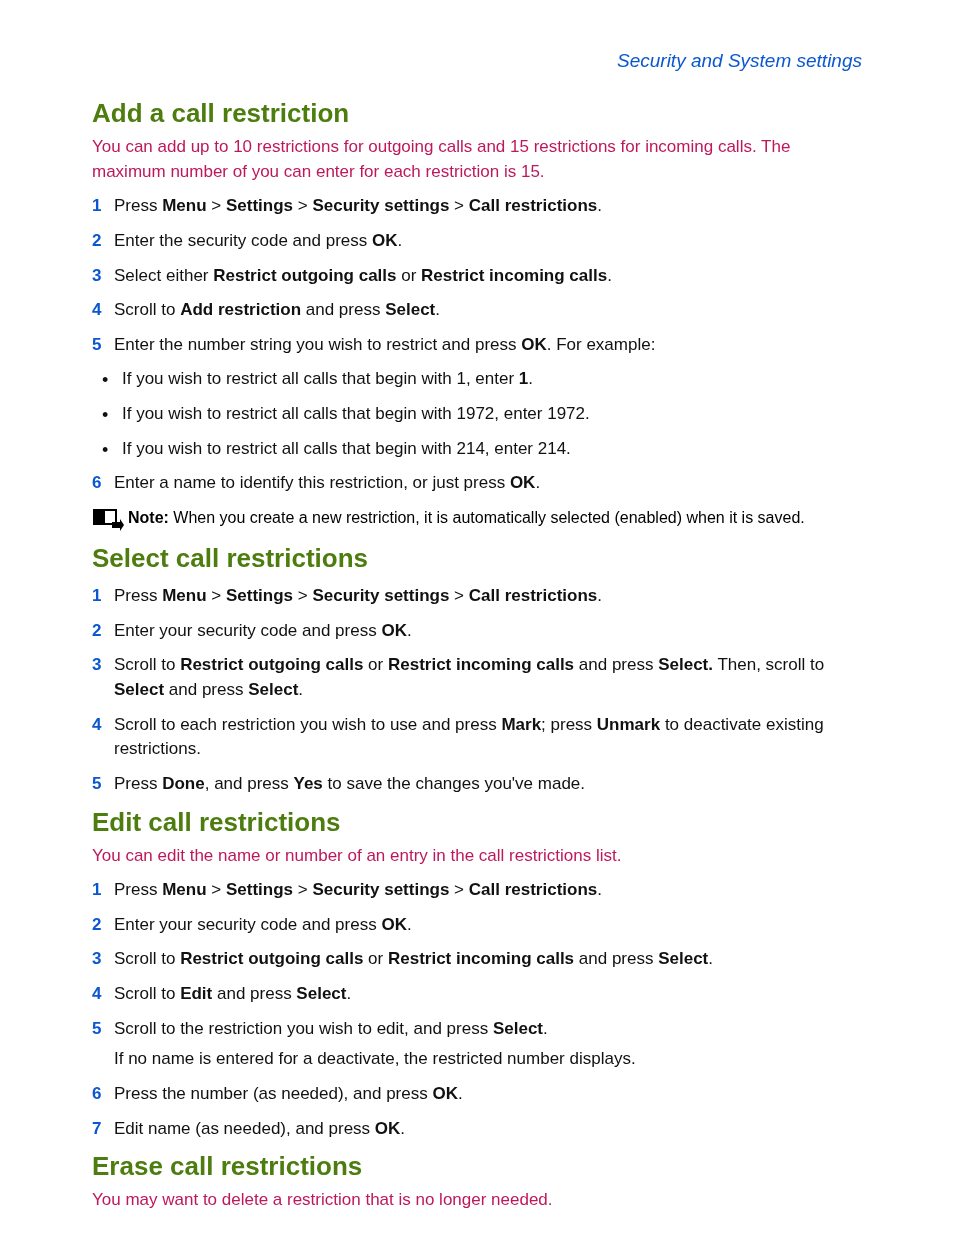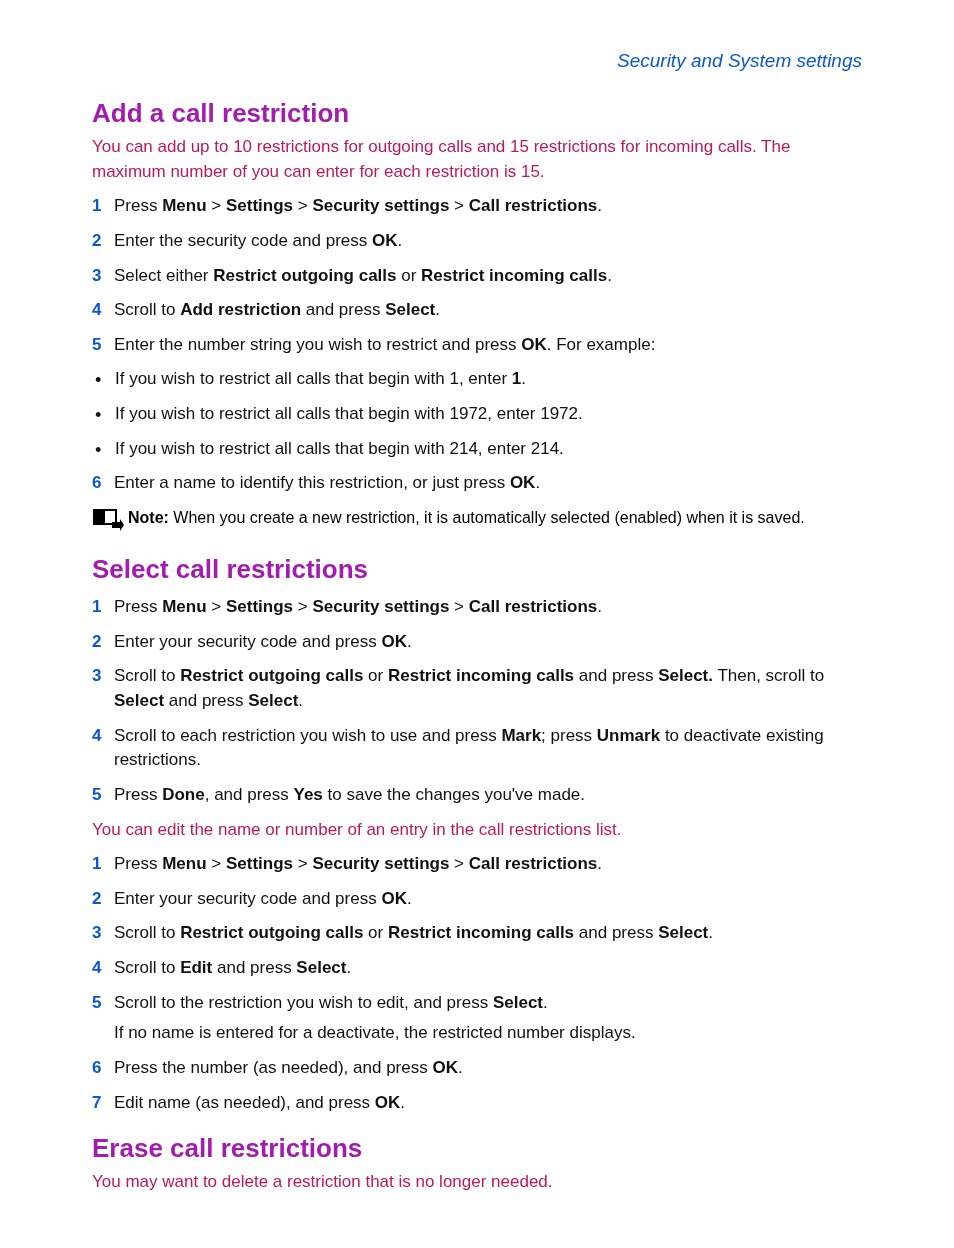--- a/index.html
+++ b/index.html
@@ -15,24 +15,24 @@
     width: 954px;
   }
   .header-line {
     text-align: right;
     color: #0b57d0;
     font-style: italic;
     font-size: 19px;
     margin-bottom: 26px;
   }
   h2.section {
-    color: #a21caf;
+    color: #4d7c0f;
     font-size: 26px;
     font-weight: bold;
-    margin: 18px 0 6px 0;
+    margin: 7px 0 6px 0;
   }
   p.intro {
     margin: 2px 0 8px 0;
     font-size: 17px;
     line-height: 1.45;
     color: #be185d;
   }
   ol.num {
     list-style: none;
     padding: 0;
@@ -50,21 +50,21 @@
     position: absolute;
     left: 0;
     top: 0;
     color: #0b57d0;
     font-weight: bold;
     font-size: 17px;
   }
   ul.bul {
     list-style: none;
     padding: 0;
-    margin: 1px;
+    margin: 8px;
   }
   ul.bul > li {
     position: relative;
     padding-left: 22px;
     margin: 10px 0;
     font-size: 17px;
     line-height: 1.45;
     color: #111;
   }
   ul.bul > li::before {
@@ -177,20 +177,21 @@
     <li>
       <span class="num-label">4</span>
       <span>Scroll to each restriction you wish to use and press </span><b>Mark</b><span>; press </span><b>Unmark</b><span> to deactivate existing restrictions.</span>
     </li>
     <li>
       <span class="num-label">5</span>
       <span>Press </span><b>Done</b><span>, and press </span><b>Yes</b><span> to save the changes you've made.</span>
     </li>
   </ol>
 
+  <h2 class="section">Edit call restrictions</h2>
   <p class="intro">You can edit the name or number of an entry in the call restrictions list.</p>
   <ol class="num">
     <li>
       <span class="num-label">1</span>
       <span>Press </span><b>Menu</b><span> &gt; </span><b>Settings</b><span> &gt; </span><b>Security settings</b><span> &gt; </span><b>Call restrictions</b><span>.</span>
     </li>
     <li>
       <span class="num-label">2</span>
       <span>Enter your security code and press </span><b>OK</b><span>.</span>
     </li>

